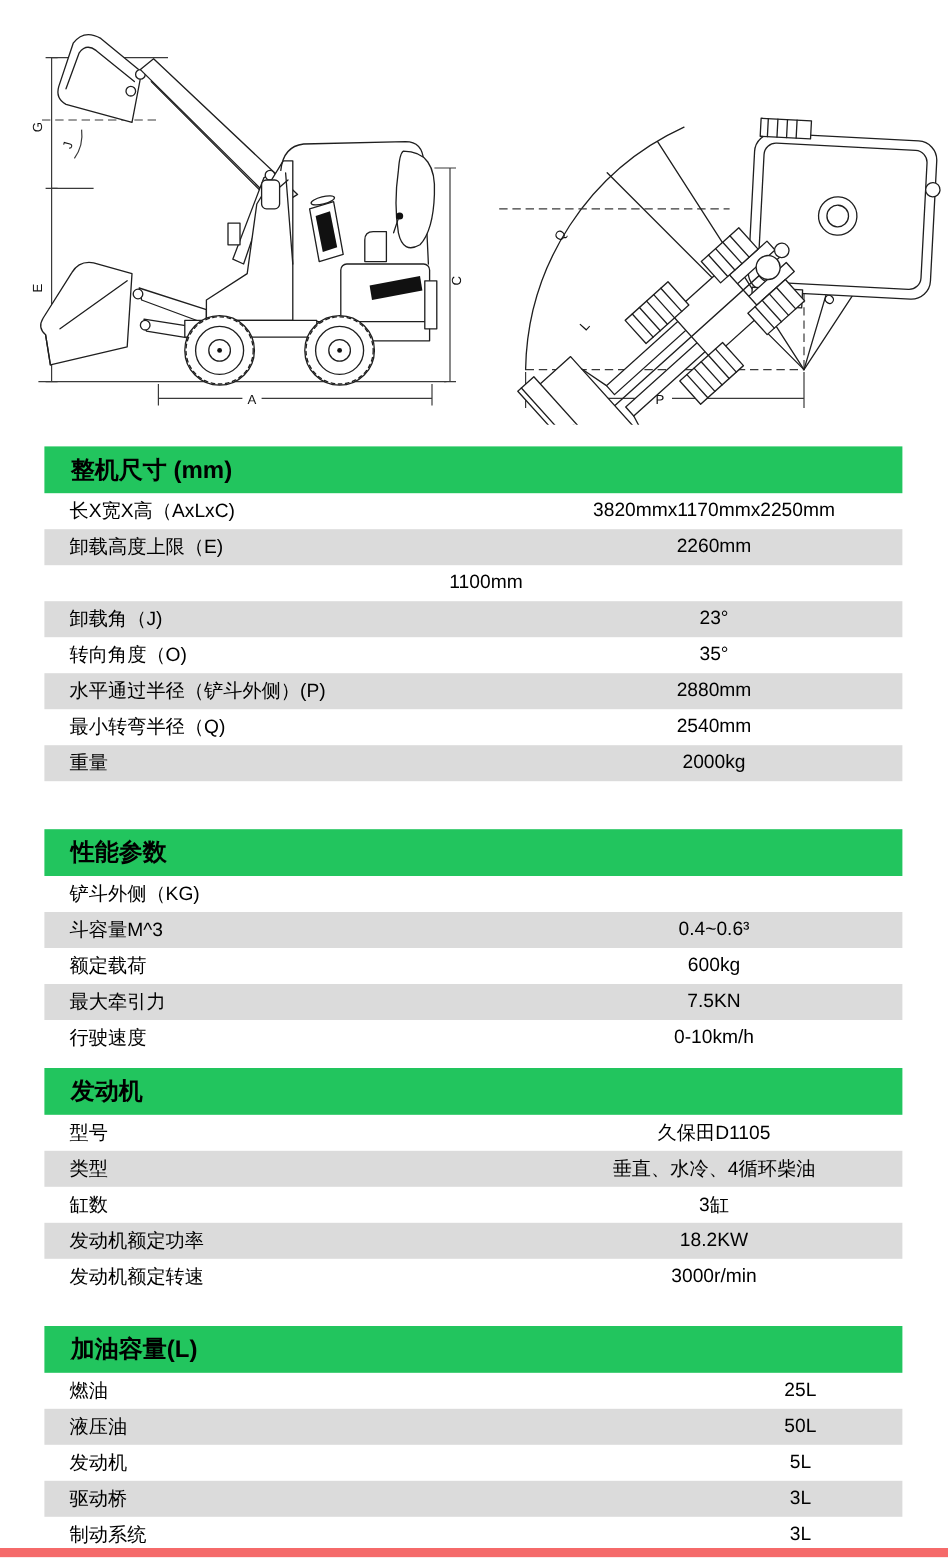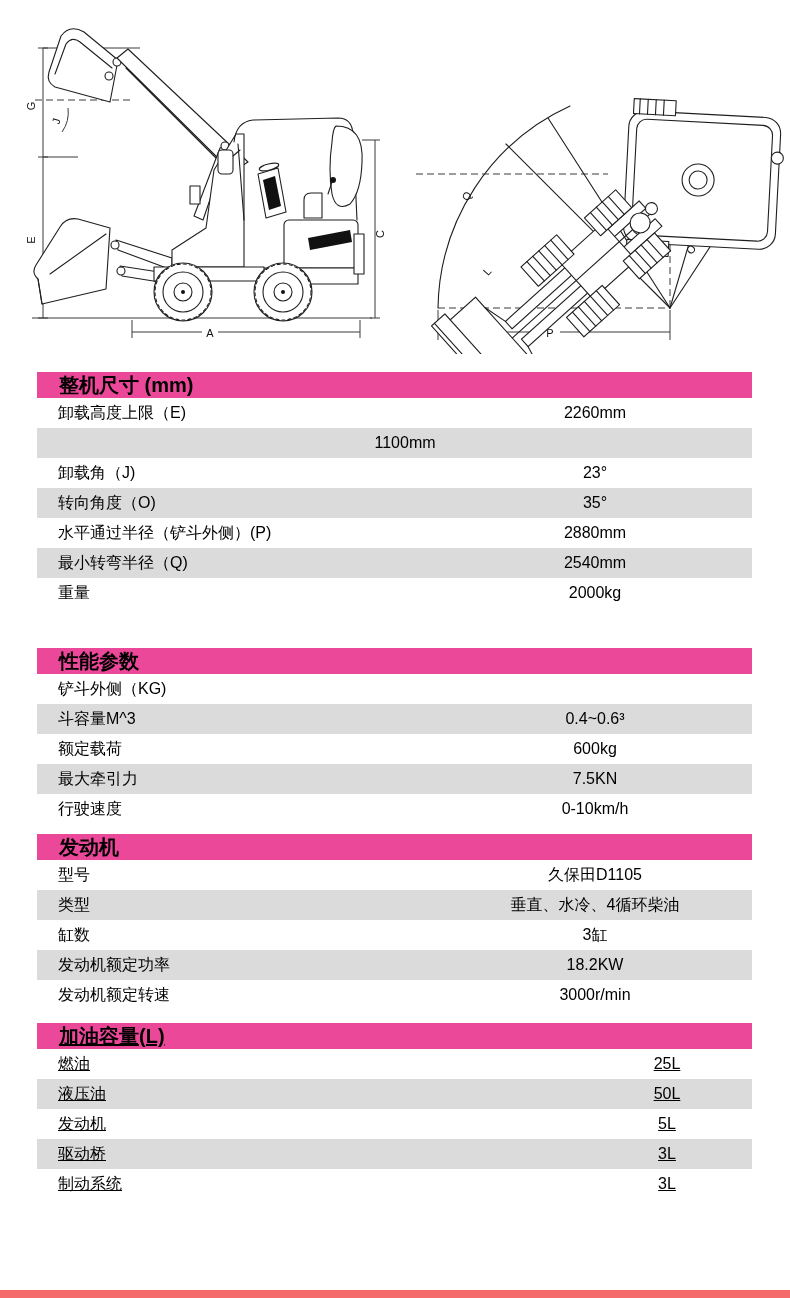--- a/index.html
+++ b/index.html
@@ -11,30 +11,30 @@
   #top-view{position:absolute;left:398px;top:92px;}
   svg{display:block;}
   svg .ln{stroke:#1f1f1f;stroke-width:1.1;fill:none;stroke-linejoin:round;stroke-linecap:round;}
   svg .fw{stroke:#1f1f1f;stroke-width:1.1;fill:#ffffff;stroke-linejoin:round;}
   svg .dim{stroke:#3a3a3a;stroke-width:1;fill:none;}
   svg .dash{stroke:#3a3a3a;stroke-width:1;fill:none;stroke-dasharray:7 4;}
   svg .blk{fill:#111;stroke:none;}
   svg text{font-family:"Liberation Sans",sans-serif;font-size:11px;fill:#111;}
   
   .spec{position:absolute;left:37px;top:372px;width:715px;}
-  .sec-header{height:26px;background:#ec4899;display:flex;align-items:center;
+  .sec-header{height:39px;background:#22c55e;display:flex;align-items:center;
               padding-left:22px;font-size:20px;font-weight:700;}
   .row{height:30px;display:flex;align-items:center;padding-left:21px;font-size:16px;}
   .rows .row:nth-child(even){background:#DBDBDB;}
   .lbl{flex:0 0 380px;white-space:nowrap;}
   .val{flex:1;text-align:center;white-space:nowrap;}
   .left-vals .val{text-align:center;padding-left:144px;}
   .gap-24{margin-top:40px;}
   .gap-10{margin-top:10px;}
-  .gap-13{margin-top:13px;text-decoration:underline;}
+  .gap-13{margin-top:26px;}
   .bottom-bar{position:absolute;left:0;top:1290px;width:790px;height:8px;background:#F56A6A;}
 </style>
 </head>
 <body>
 
 <div id="page">
 
   <div id="drawings">
 
     <svg id="side-view" width="385" height="335" viewBox="0 0 385 335">
@@ -220,20 +220,24 @@
   </div>
 
   <div class="spec">
 
     <div class="section">
       <div class="sec-header">
         <span>整机尺寸 (mm)</span>
       </div>
       <div class="rows">
         <div class="row">
+          <span class="lbl">长X宽X高（AxLxC)</span>
+          <span class="val">3820mmx1170mmx2250mm</span>
+        </div>
+        <div class="row">
           <span class="lbl">卸载高度上限（E)</span>
           <span class="val">2260mm</span>
         </div>
         <div class="row">
           <span class="val">1100mm</span>
         </div>
         <div class="row">
           <span class="lbl">卸载角（J)</span>
           <span class="val">23°</span>
         </div>

